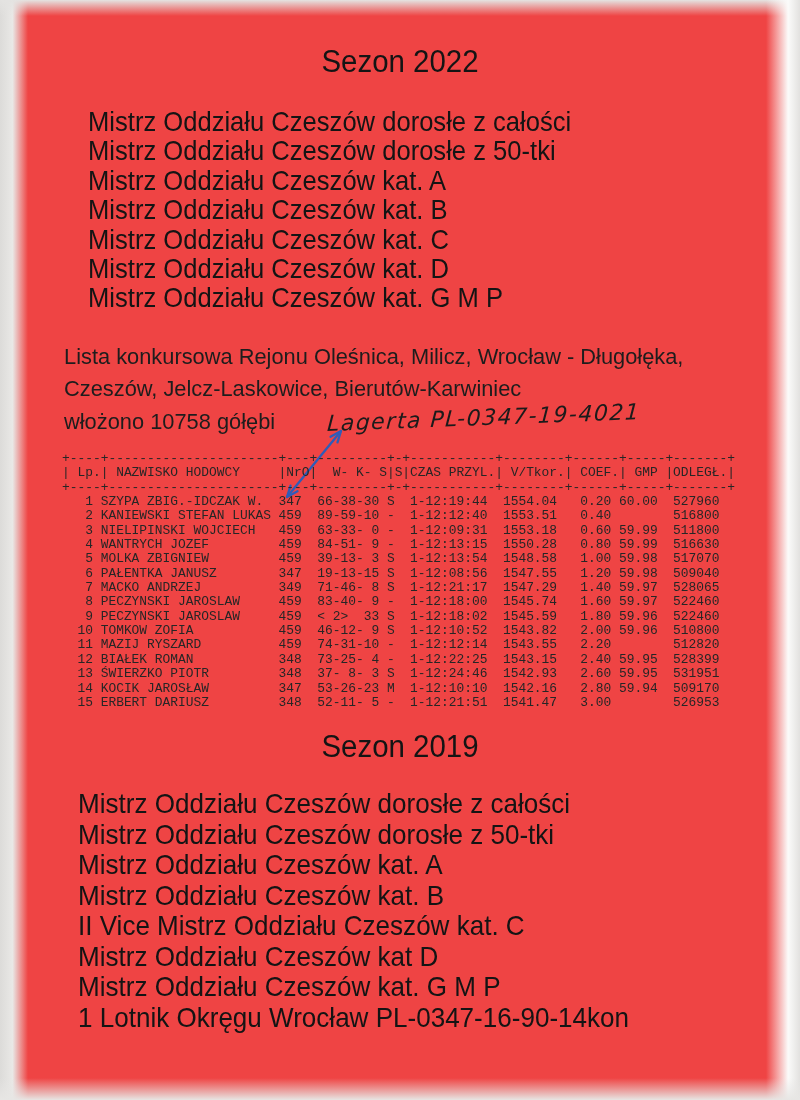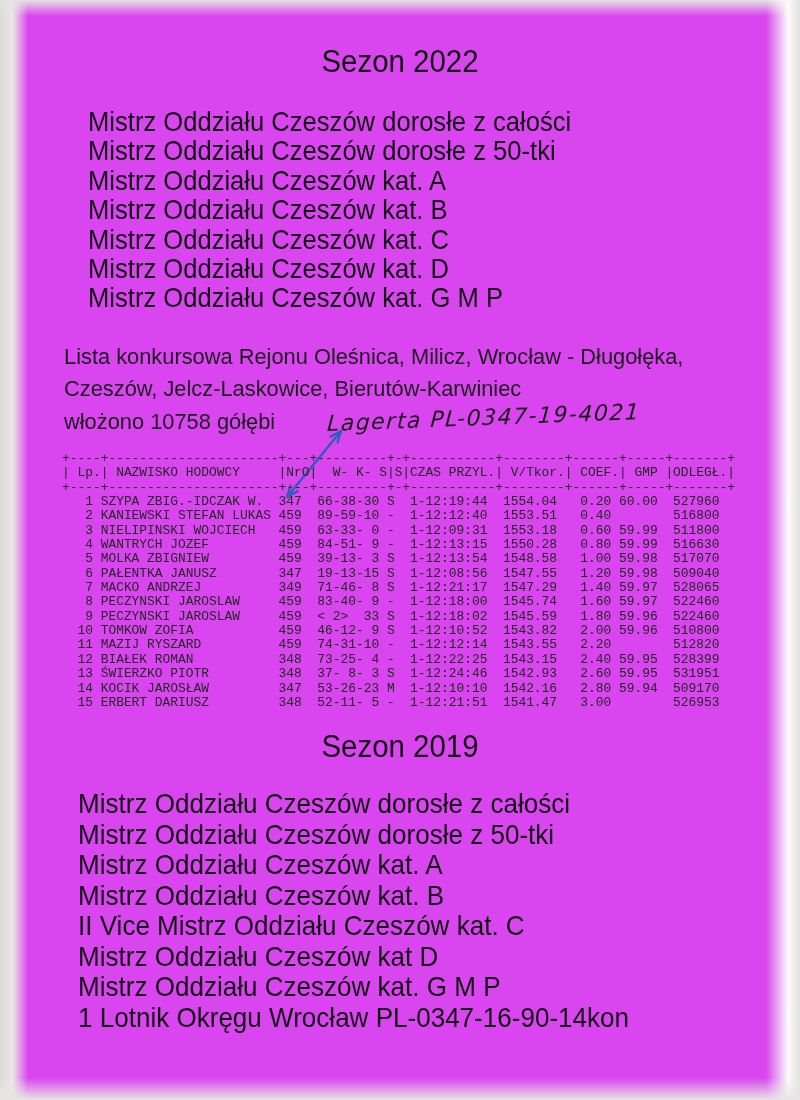--- a/index.html
+++ b/index.html
@@ -1,20 +1,20 @@
 <!DOCTYPE html>
 <html><head>
 <meta charset="utf-8">
 <style>
   * { margin:0; padding:0; box-sizing:border-box; }
   html,body { width:800px; height:1100px; background:#e6e5e3; }
   body { font-family:"Liberation Sans", sans-serif; position:relative; }
   .page {
     position:absolute; inset:0; width:800px; height:1100px;
-    background:#d946ef; overflow:hidden; color:#1b1b1b;
+    background:#ef4444; overflow:hidden; color:#1b1b1b;
   }
   
   .edge-left  { position:absolute; left:0; top:0; bottom:0; width:28px;
     background:linear-gradient(90deg,#dcdbd9 0%, #e9e8e6 45%, rgba(245,245,242,0) 100%); }
   .edge-top   { position:absolute; left:0; top:0; right:0; height:16px;
     background:linear-gradient(180deg,#e4e3e1 0%, rgba(245,245,242,0) 100%); }
   .edge-right { position:absolute; right:0; top:0; bottom:0; width:34px;
     background:linear-gradient(270deg,#e2e1df 0%, #fbfbfa 35%, rgba(245,245,242,0) 100%); }
   .edge-bottom{ position:absolute; left:0; right:0; bottom:0; height:22px;
     background:linear-gradient(0deg,#e7e6e4 0%, rgba(245,245,242,0) 100%); }

